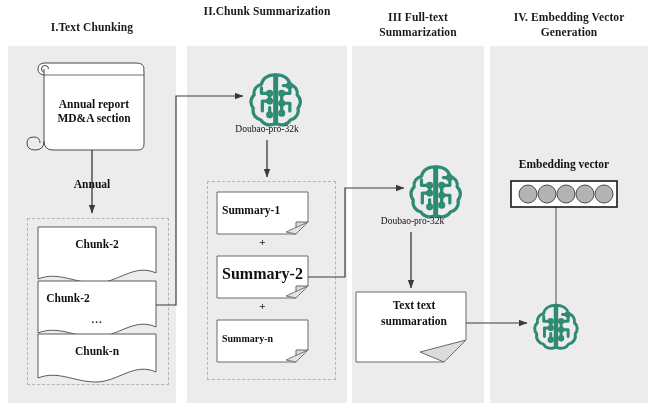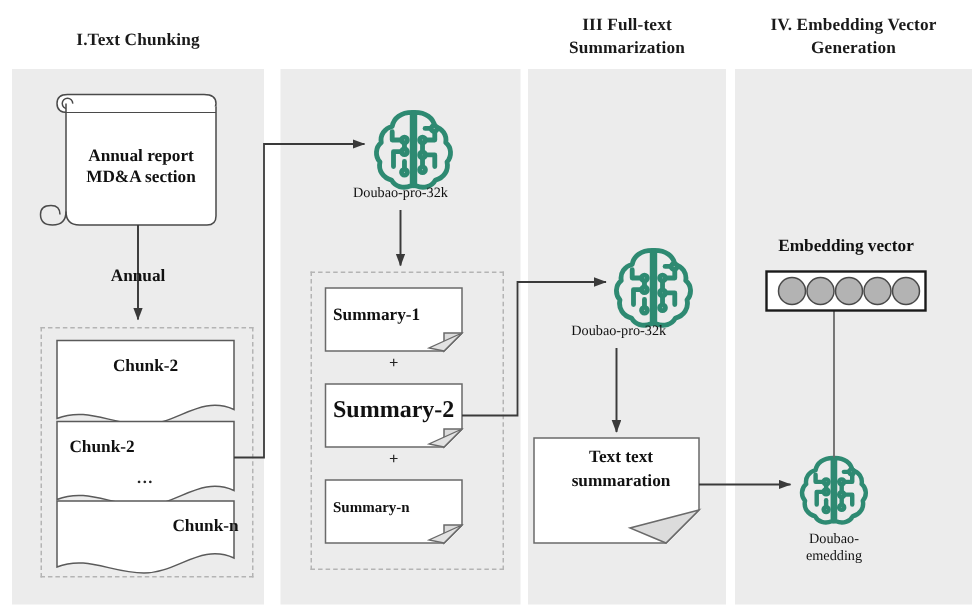--- a/index.html
+++ b/index.html
@@ -100,20 +100,22 @@
 <body>
 
 <div id="canvas">
 
   <div class="panel" style="left:8px;  top:46px;  width:168px; height:357px;"></div>
   <div class="panel" style="left:187px;top:46px;  width:160px; height:357px;"></div>
   <div class="panel" style="left:352px;top:46px;  width:132px; height:357px;"></div>
   <div class="panel" style="left:490px;top:46px;  width:158px; height:357px;"></div>
 
   <div class="col-title" style="left:8px;  top:20px; width:168px;">I.Text Chunking</div>
+  <div class="col-title" style="left:187px;top:4px;  width:160px;">II.Chunk
+Summarization</div>
   <div class="col-title" style="left:352px;top:10px; width:132px;">III Full-text
 Summarization</div>
   <div class="col-title" style="left:488px;top:10px; width:162px;">IV. Embedding Vector
 Generation</div>
 
   <div class="dashed-group" style="left:27px; top:218px; width:140px; height:165px;"></div>
   <div class="dashed-group" style="left:207px;top:181px; width:127px; height:197px;"></div>
 
   <svg id="vec" viewBox="0 0 650 409">
     <defs>
@@ -262,30 +264,28 @@
 
   <div class="shape-text" style="left:48px; top:78px; width:92px; height:66px; font-size:11.5px; line-height:1.22;">Annual
 report
 MD&amp;A
 section</div>
   <div class="lbl lbl-bold" style="left:38px; top:178px; width:108px; text-align:center; font-size:11.5px;">Annual</div>
 
   <div class="shape-text" style="left:38px; top:229px; width:118px; height:30px; font-size:11.5px;">Chunk-2</div>
   <div class="shape-text" style="left:20px; top:283px; width:96px; height:30px; font-size:11.5px;">Chunk-2</div>
   <div class="ellipsis" style="left:38px; top:313px; width:118px;">...</div>
-  <div class="shape-text" style="left:38px; top:336px; width:118px; height:30px; font-size:11.5px;padding-left:40px;">Chunk-n</div>
+  <div class="shape-text" style="left:38px; top:336px; width:118px; height:30px; font-size:11.5px;">Chunk-n</div>
 
   <div class="model-label" style="left:207px; top:124px; width:120px;">Doubao-pro-32k</div>
   <div class="shape-text left" style="left:222px; top:198px; width:84px; height:24px; font-size:11.5px;">Summary-1</div>
   <div class="plus" style="left:217px; top:236px; width:91px;">+</div>
   <div class="shape-text left" style="left:222px; top:262px; width:84px; height:24px; font-size:16px;">Summary-2</div>
   <div class="plus" style="left:217px; top:300px; width:91px;">+</div>
   <div class="shape-text left" style="left:222px; top:326px; width:84px; height:24px; font-size:10px;">Summary-n</div>
 
   <div class="model-label" style="left:355px; top:216px; width:115px;">Doubao-pro-32k</div>
   <div class="shape-text left" style="left:362px; top:298px; width:104px; height:46px; font-size:11.5px; line-height:1.35; align-items:flex-start;">Text text
 summaration</div>
 
   <div class="lbl lbl-bold" style="left:505px; top:158px; width:118px; text-align:center; font-size:11.5px;">Embedding vector</div>
-  <div class="model-label" style="left:520px; top:355px; width:72px;">Doubao-
-emedding</div>
 
 </div>
 
 </body></html>

